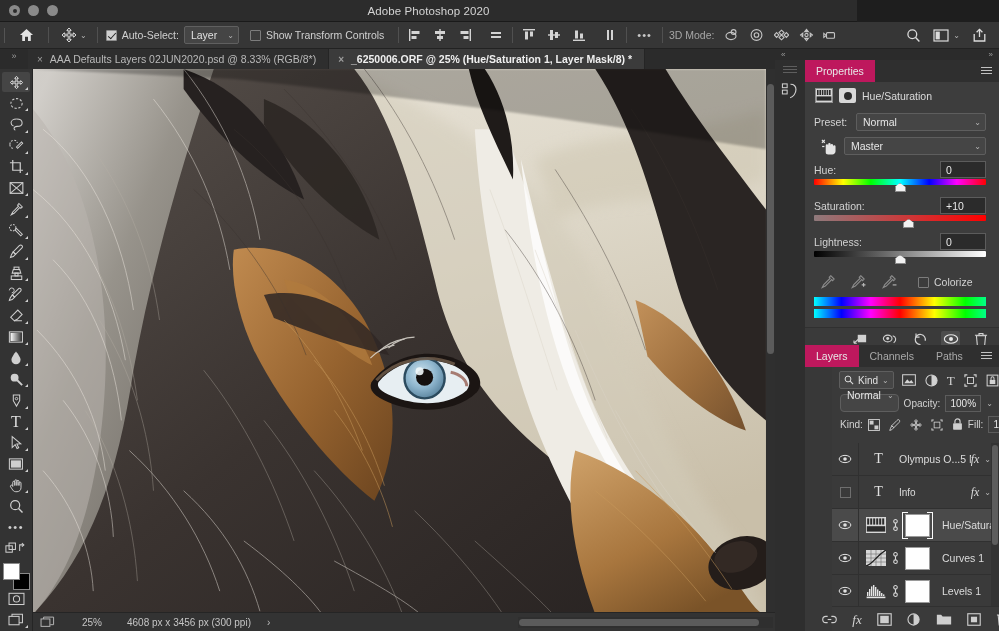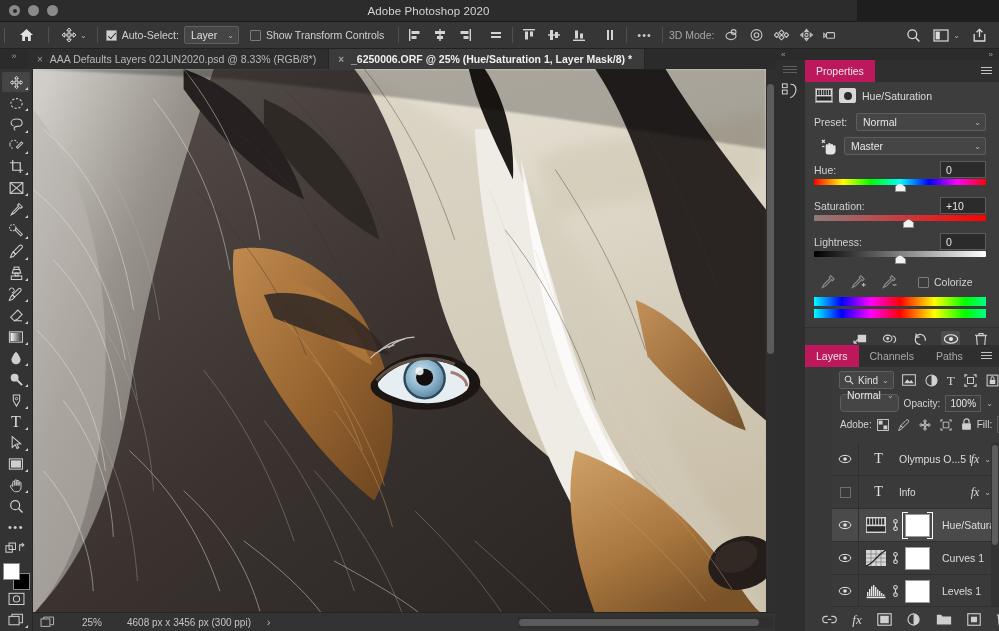--- a/index.html
+++ b/index.html
@@ -992,21 +992,21 @@
             <span class="blend-box">
               <span>Normal</span>
               <span class="ob-caret">⌄</span>
             </span>
             <span>Opacity:</span>
             <span class="op-box">100%</span>
             <span class="ob-caret">⌄</span>
           </div>
 
           <div class="lock-row">
-            <span>Adobe:</span>
+            <span>Kind:</span>
             <span class="lock-icons">
               <span>
                 <svg width="12" height="12" viewBox="0 0 13 13">
                     <rect x="0.6" y="0.6" width="11.8" height="11.8" fill="none" stroke="#cfcfcf" stroke-width="1"></rect>
                     <rect x="1.8" y="1.8" width="4.2" height="4.2" fill="#cfcfcf"></rect>
                     <rect x="7" y="7" width="4.2" height="4.2" fill="#cfcfcf"></rect>
                   </svg>
               </span>
               <span>
                 <svg width="12" height="12" viewBox="0 0 13 13">

